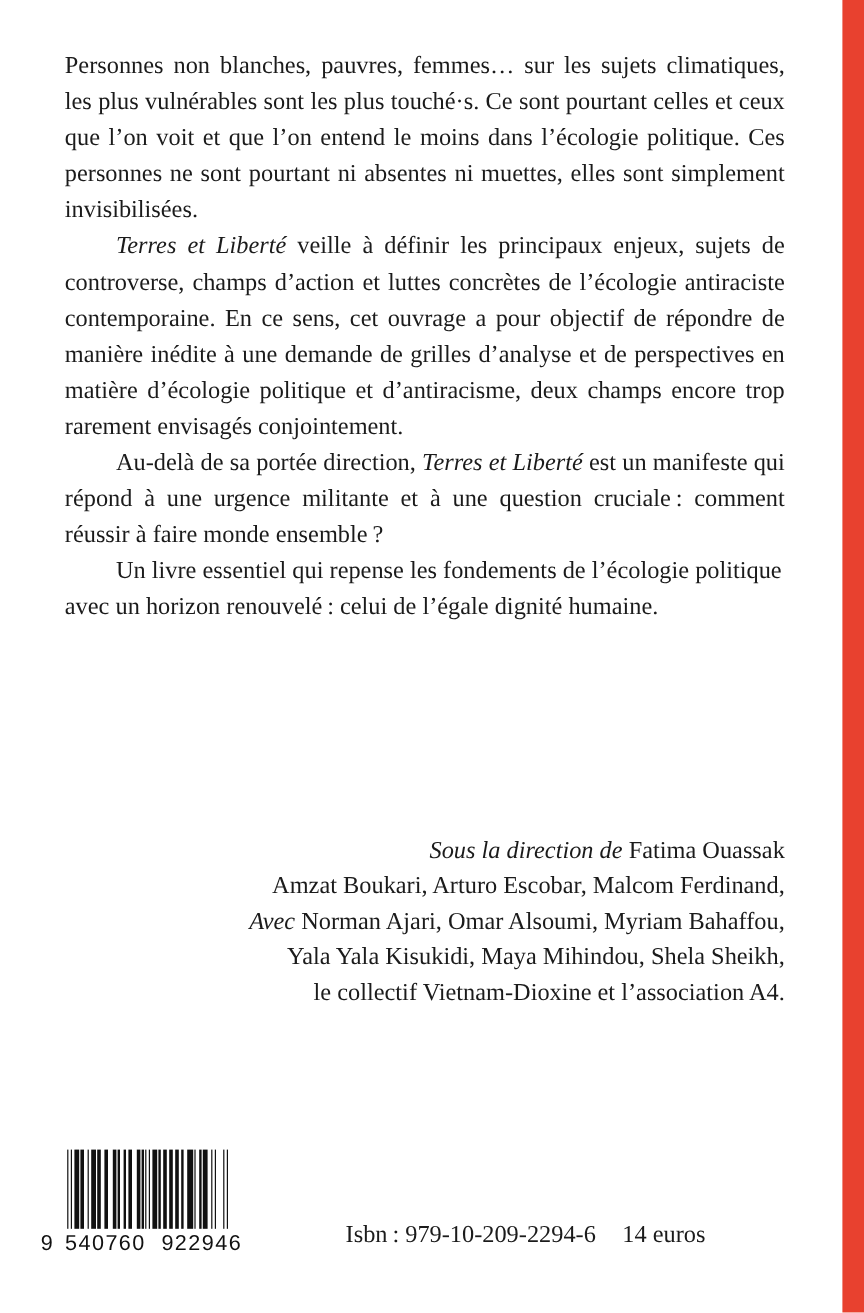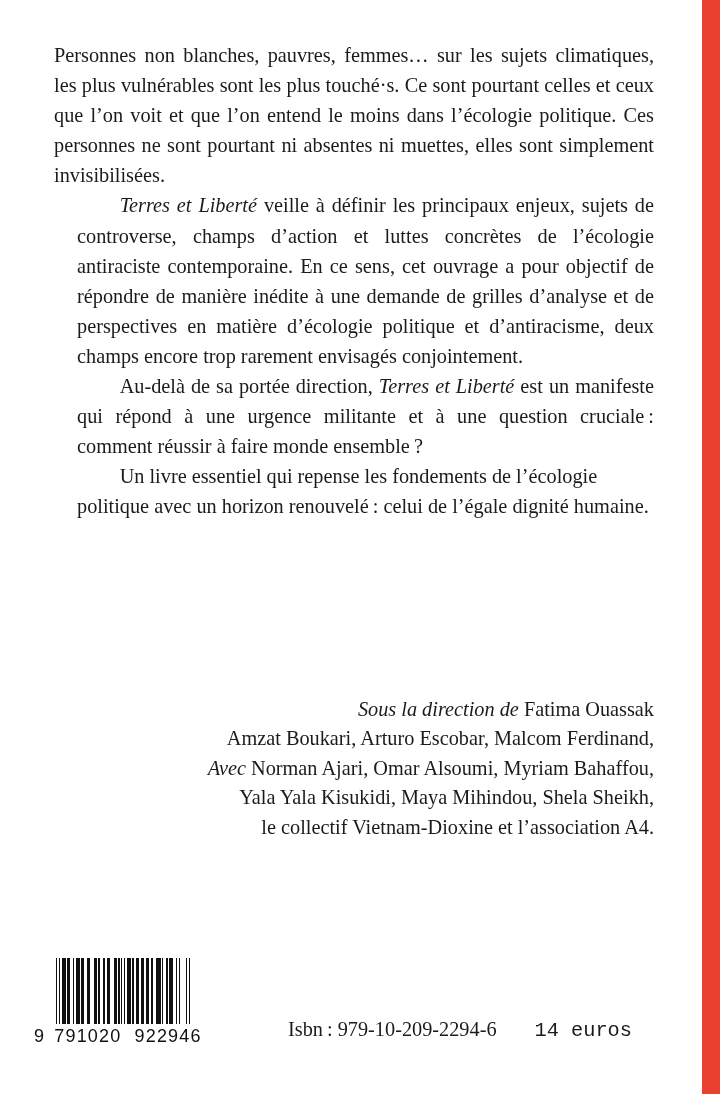--- a/index.html
+++ b/index.html
@@ -44,21 +44,20 @@
     text-justify: inter-word;
     color: #1b1b1b;
     -webkit-font-smoothing: antialiased;
   }
   .blurb p {
     margin: 0;
     text-indent: 0;
   }
   .blurb p + p {
     text-indent: 2.1em;
-    margin-left: 23px;
   }
   .blurb p:last-child {
     text-align: left;
   }
   .ital {
     font-style: italic;
   }
 
   
   .credits {
@@ -111,22 +110,21 @@
 
   .isbn-line {
     position: absolute;
     left: 288px;
     top: 1018px;
     font-size: 20.3px;
     color: #1b1b1b;
     white-space: nowrap;
   }
   .isbn-line .price {
-    margin-left: 38px;
-    font-family: Liberation Mono, monospace;
+    margin-left: 22px;
   }
 </style>
 </head>
 <body>
 
 <div class="page">
 
   <div class="spine-bar"></div>
 
   <div class="blurb">
@@ -207,20 +205,20 @@
         <i style="width: 1.42px; margin-right: 0px;"></i>
         <i class="g" style="width: 1.42px; margin-right: 0px;"></i>
         <i style="width: 1.42px; margin-right: 0px;"></i>
         <i class="g" style="width: 5.68px; margin-right: 0px;"></i>
         <i style="width: 1.42px; margin-right: 0px;"></i>
         <i class="g" style="width: 1.42px; margin-right: 0px;"></i>
         <i style="width: 1.42px; margin-right: 0px;"></i>
       </div>
     <div class="barcode-digits">
       <span class="d0">9</span>
-      <span class="d1">791020</span>
+      <span class="d1">540760</span>
       <span class="d2">922946</span>
     </div>
   </div>
 
   <div class="isbn-line"><span>Isbn :</span><span> 979-10-209-2294-6</span><span class="price">14 euros</span></div>
 
 </div>
 
 </body></html>

